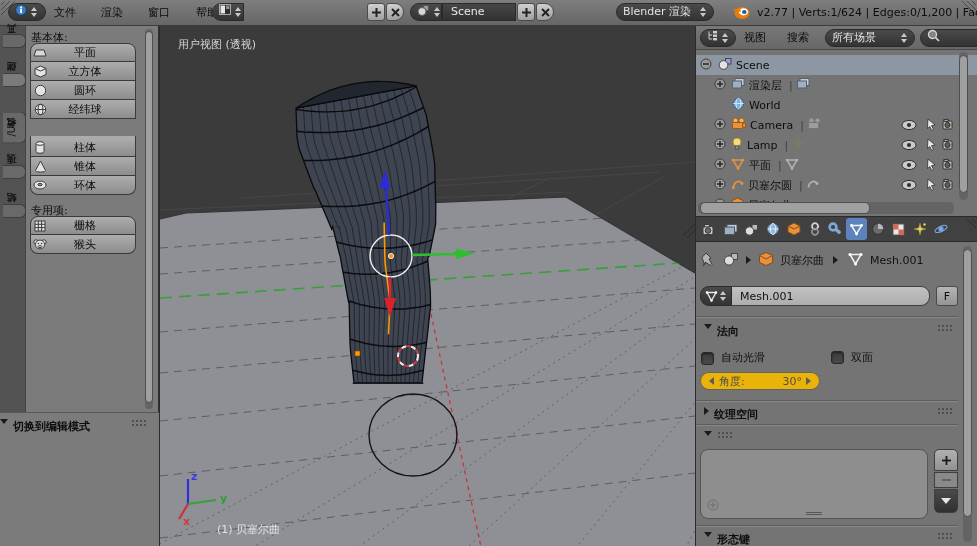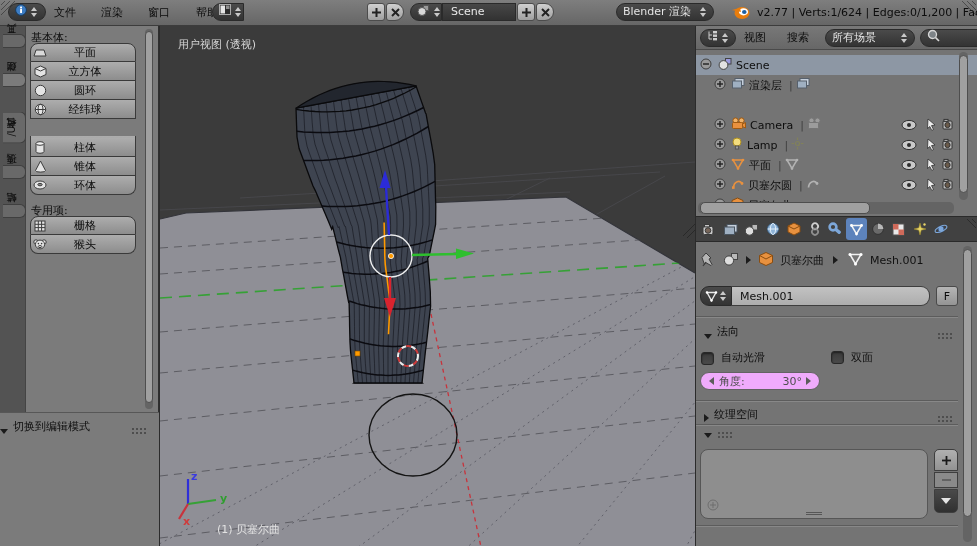--- a/index.html
+++ b/index.html
@@ -37,21 +37,21 @@
   .vtab.active{background:#7b7b7b;}
   .shelf-label{color:#0e0e0e;}
   .shelf-btn{left:30px;width:106px;height:19px;background:linear-gradient(#adadad,#8d8d8d);
     border:1px solid #3a3a3a;border-top-width:0;display:flex;align-items:center;color:#0a0a0a;}
   .shelf-btn .lbl{flex:1;text-align:center;padding-right:14px;}
   .shelf-btn .ic{width:18px;display:flex;justify-content:center;}
   .grp-top{border-top-width:1px;border-radius:8px 8px 0 0;}
   .grp-bot{border-radius:0 0 8px 8px;}
   .scroll-track{background:#646464;border-radius:5px;}
   .scroll-thumb{background:#a0a0a0;border:1px solid #4e4e4e;border-radius:5px;}
-  .panel-hdr{color:#0d0d0d;display:flex;align-items:flex-end;}
+  .panel-hdr{color:#0d0d0d;display:flex;align-items:flex-start;font-weight:bold;}
   .tri-d{width:0;height:0;border-left:4px solid transparent;border-right:4px solid transparent;border-top:5px solid #1b1b1b;margin-right:5px;}
   .tri-r{width:0;height:0;border-top:4px solid transparent;border-bottom:4px solid transparent;border-left:5px solid #1b1b1b;margin-right:5px;}
   .dragdots{width:15px;height:7px;background-image:radial-gradient(#4e4e4e 1px,transparent 1.1px);background-size:4px 4px;}
 
   
   .viewport{left:160px;top:26px;width:535px;height:520px;background:var(--vp-bg,#3b3b3b);overflow:hidden;}
   .vp-label{color:#d6d6d6;font-size:11px;}
   .axis-lab{font-size:11px;font-weight:bold;}
 
   
@@ -59,21 +59,21 @@
   .outliner-hdr{left:0;top:0;width:281px;height:24px;background:linear-gradient(#787878,#676767);border-bottom:1px solid #4a4a4a;}
   .ol-row{left:0;width:262px;height:20px;display:flex;align-items:center;color:#0d0d0d;}
   .ol-row .lbl{margin:0 4px;}
   .ol-sep{color:#3f3f3f;margin:0 3px;}
   .tabstrip-props{left:0;top:190px;width:281px;height:26px;background:#414141;border-top:1px solid #2a2a2a;border-bottom:1px solid #2a2a2a;display:flex;align-items:center;padding-left:3px;}
   .ptab{width:21px;height:22px;display:flex;align-items:center;justify-content:center;border-radius:3px;}
   .ptab.active{background:var(--accent,#5d83bc);}
   .props{left:0;top:216px;width:281px;height:304px;background:#747474;}
   .sep{height:2px;border-top:1px solid #5c5c5c;border-bottom:1px solid #888;}
   .checkbox{width:13px;height:13px;border-radius:3px;background:linear-gradient(#3c3c3c,#4a4a4a);border:1px solid #282828;box-shadow:inset 0 1px 2px rgba(0,0,0,.5);}
-  .slider-dis{background:#f0abfc;border:1px solid #636363;border-radius:9px;color:#4f4f4f;display:flex;align-items:center;padding:0 8px;}
+  .slider-dis{background:#eab308;border:1px solid #636363;border-radius:9px;color:#4f4f4f;display:flex;align-items:center;padding:0 8px;}
   .listbox{background:#8e8e8e;border:1px solid #565656;border-radius:8px;}
   .sq-btn{display:flex;align-items:center;justify-content:center;border:1px solid #3e3e3e;}
   .f-btn{background:linear-gradient(#b5b5b5,#949494);border:1px solid #4a4a4a;border-radius:3px;color:#0c0c0c;display:flex;align-items:center;justify-content:center;}
   .namefield{background:linear-gradient(#c2c2c2,#adadad);border:1px solid #3e3e3e;border-left:none;border-radius:0 9px 9px 0;color:#111;display:flex;align-items:center;padding:0 8px;}
   .iconbtn-dark{background:linear-gradient(#4a4a4a,#333);border:1px solid #2a2a2a;border-radius:9px 0 0 9px;display:flex;align-items:center;justify-content:center;}
 </style>
 </head>
 <body>
 
 <div class="screen">
@@ -442,20 +442,28 @@
               <rect x="1.5" y="4" width="9" height="7" fill="#9fb0c2" stroke="#56606c"></rect>
             </svg></span>
         <span class="lbl">渲染层</span>
         <span class="ol-sep">|</span>
         <span><svg width="14" height="13">
               <rect x="4" y="1.5" width="9" height="7" fill="#c5cfdb" stroke="#56606c"></rect>
               <rect x="1.5" y="4" width="9" height="7" fill="#9fb0c2" stroke="#56606c"></rect>
             </svg></span>
       </div>
 
+      <div class="abs ol-row" style="top:45px">
+        <span style="margin-left:36px"><svg width="13" height="13">
+              <circle cx="6.5" cy="6.5" r="5.2" fill="#7fb2e0" stroke="#335a80"></circle>
+              <ellipse cx="6.5" cy="6.5" rx="2.4" ry="5.2" fill="none" stroke="#d9ecf8" stroke-width="0.9"></ellipse>
+              <line x1="1.3" y1="6.5" x2="11.7" y2="6.5" stroke="#d9ecf8" stroke-width="0.9"></line>
+            </svg></span>
+        <span class="lbl">World</span>
+      </div>
 
       <div class="abs ol-row" style="top:65px">
         <span style="margin-left:18px"><svg width="12" height="12">
               <circle cx="6" cy="6" r="5" fill="#9a9a9a" stroke="#3e3e3e"></circle>
               <line x1="3" y1="6" x2="9" y2="6" stroke="#222" stroke-width="1.4"></line>
               <line x1="6" y1="3" x2="6" y2="9" stroke="#222" stroke-width="1.4"></line>
             </svg></span>
         <span style="margin-left:5px"><svg width="15" height="13">
               <circle cx="4.5" cy="3.5" r="2.6" fill="#efb36a" stroke="#a05a10"></circle>
               <circle cx="10.5" cy="3.5" r="2.6" fill="#efb36a" stroke="#a05a10"></circle>
@@ -771,19 +779,24 @@
           </svg>
         </div>
       <div class="abs sq-btn" style="left:238px;top:247px;width:24px;height:24px;border-radius:0 0 5px 5px;background:linear-gradient(#4a4a4a,#303030)">
           <svg width="10" height="8">
             <polygon points="0,1 10,1 5,7" fill="#e6e6e6"></polygon>
           </svg>
         </div>
 
       <div class="abs sep" style="left:0;top:283px;width:262px"></div>
 
+      <div class="abs panel-hdr" style="left:8px;top:290px;width:248px">
+        <span class="tri-d"></span>
+        <span style="flex:1">形态键</span>
+        <span class="dragdots"></span>
+      </div>
 
       <div class="abs scroll-track" style="left:267px;top:4px;width:9px;height:296px">
         <div class="scroll-thumb" style="position:absolute;left:0;top:3px;width:9px;height:268px"></div>
       </div>
     </div>
   </div>
 </div>
 
 </body></html>

